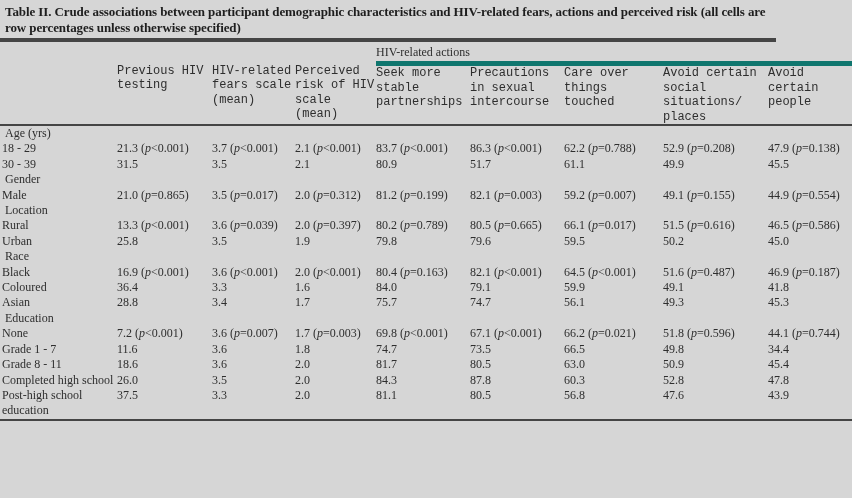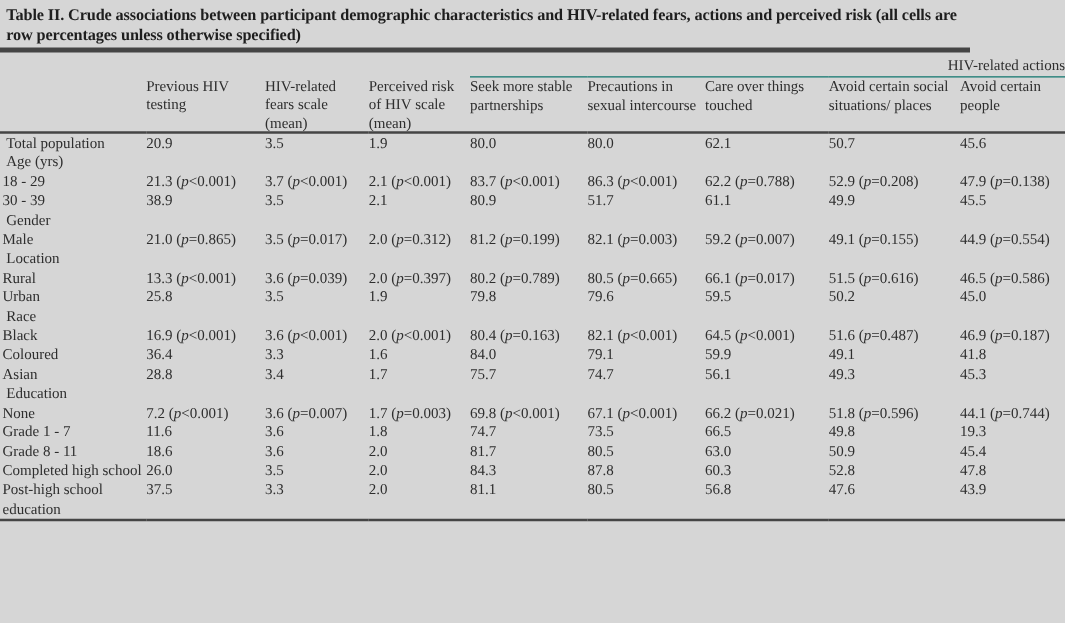--- a/index.html
+++ b/index.html
@@ -30,31 +30,32 @@
   table.assoc td, table.assoc th{
     padding:0;margin:0;
     text-align:left;
     font-weight:normal;
     font-size:12px;
     vertical-align:top;
     overflow:visible;
   }
   thead td.spacer{border:none;}
   thead td.spanner{
-    text-align:right;
+    text-align:left;
     font-size:12px;
     line-height:14px;
     padding:3px 0 2px 0;
-    border-bottom:1px solid #0f766e;
+    border-bottom:5px solid #0f766e;
   }
   thead th{
     vertical-align:bottom;
     line-height:14.5px;
     padding:8px 2px 4px 0;
     border-bottom:2px solid #454545;
+    font-family:Liberation Mono, monospace;
   }
   thead th.first{padding-left:5px;}
   tbody td{
     line-height:15.4px;
     white-space:nowrap;
   }
   tbody td.label{
     padding-left:5px;
     white-space:normal;
   }
@@ -91,47 +92,36 @@
           <th>Perceived risk of HIV scale (mean)</th>
           <th>Seek more stable partnerships</th>
           <th>Precautions in sexual intercourse</th>
           <th>Care over things touched</th>
           <th>Avoid certain social situations/ places</th>
           <th>Avoid certain people</th>
         </tr>
     </thead>
     <tbody id="table-body">
         <tr>
-          <td class="label">Total population</td>
-          <td class="val">20.9</td>
-          <td class="val">3.5</td>
-          <td class="val">1.9</td>
-          <td class="val">80.0</td>
-          <td class="val">80.0</td>
-          <td class="val">62.1</td>
-          <td class="val">50.7</td>
-          <td class="val">45.6</td>
-        </tr>
-        <tr>
           <td class="label" colspan="9">Age (yrs)</td>
         </tr>
         <tr>
           <td class="label indent">18 - 29</td>
           <td class="val">21.3 (<i>p</i>&lt;0.001)</td>
           <td class="val">3.7 (<i>p</i>&lt;0.001)</td>
           <td class="val">2.1 (<i>p</i>&lt;0.001)</td>
           <td class="val">83.7 (<i>p</i>&lt;0.001)</td>
           <td class="val">86.3 (<i>p</i>&lt;0.001)</td>
           <td class="val">62.2 (<i>p</i>=0.788)</td>
           <td class="val">52.9 (<i>p</i>=0.208)</td>
           <td class="val">47.9 (<i>p</i>=0.138)</td>
         </tr>
         <tr>
           <td class="label indent">30 - 39</td>
-          <td class="val">38.9</td>
+          <td class="val">31.5</td>
           <td class="val">3.5</td>
           <td class="val">2.1</td>
           <td class="val">80.9</td>
           <td class="val">51.7</td>
           <td class="val">61.1</td>
           <td class="val">49.9</td>
           <td class="val">45.5</td>
         </tr>
         <tr>
           <td class="label" colspan="9">Gender</td>
@@ -224,21 +214,21 @@
         </tr>
         <tr>
           <td class="label indent">Grade 1 - 7</td>
           <td class="val">11.6</td>
           <td class="val">3.6</td>
           <td class="val">1.8</td>
           <td class="val">74.7</td>
           <td class="val">73.5</td>
           <td class="val">66.5</td>
           <td class="val">49.8</td>
-          <td class="val">19.3</td>
+          <td class="val">34.4</td>
         </tr>
         <tr>
           <td class="label indent">Grade 8 - 11</td>
           <td class="val">18.6</td>
           <td class="val">3.6</td>
           <td class="val">2.0</td>
           <td class="val">81.7</td>
           <td class="val">80.5</td>
           <td class="val">63.0</td>
           <td class="val">50.9</td>

